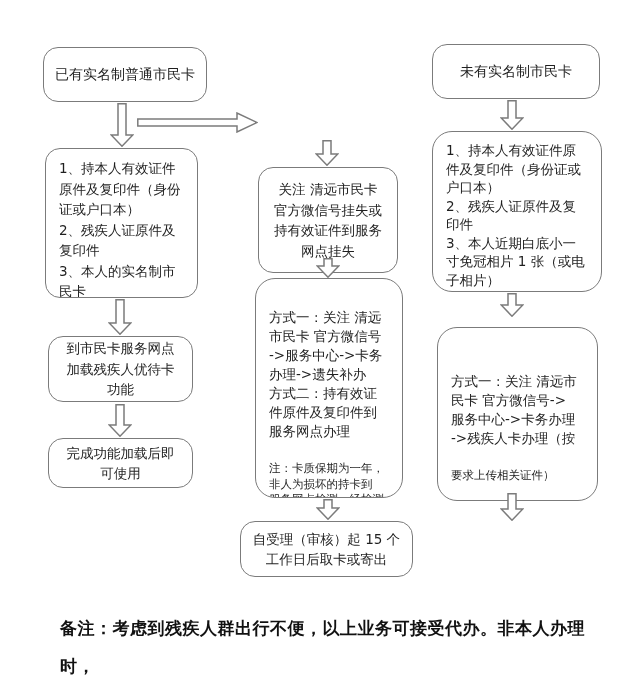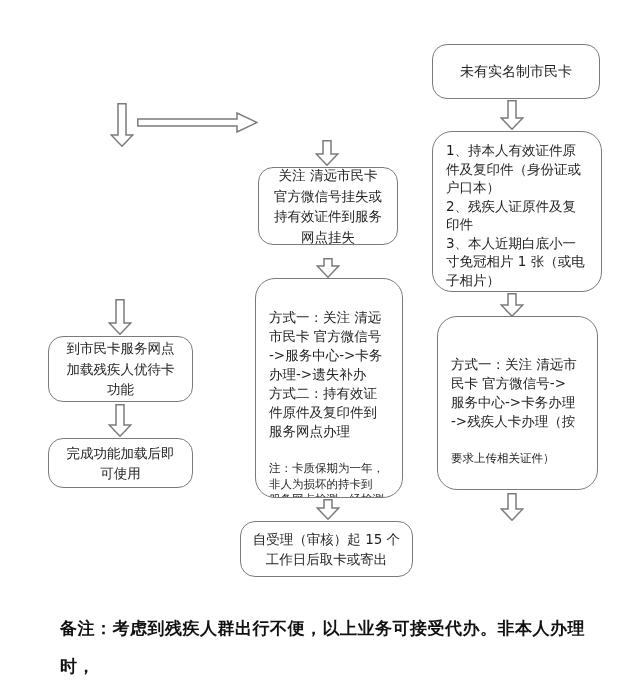--- a/index.html
+++ b/index.html
@@ -42,31 +42,39 @@
     line-height:38px;letter-spacing:0.5px;
     color:#111111;
     white-space:pre-line;
   }
 </style>
 </head>
 <body>
 
 <div class="canvas">
 
+  <div class="box center" style="left:43px;top:47px;width:164px;height:55px;font-size:14px;">已有实名制普通市民卡</div>
 
+  <div class="box list" style="left:45px;top:148px;width:153px;height:150px;">1、持本人有效证件
+原件及复印件（身份
+证或户口本）
+2、残疾人证原件及
+复印件
+3、本人的实名制市
+民卡</div>
 
   <div class="box center" style="left:48px;top:438px;width:145px;height:50px;">完成功能加载后即
 可使用</div>
 
   <div class="box center" style="left:48px;top:336px;width:145px;height:66px;">到市民卡服务网点
 加载残疾人优待卡
 功能</div>
 
 
-  <div class="box center" style="left:258px;top:167px;width:140px;height:78px;">关注 清远市民卡
+  <div class="box center" style="left:258px;top:167px;width:140px;height:106px;">关注 清远市民卡
 官方微信号挂失或
 持有效证件到服务
 网点挂失</div>
 
   <div class="box list" style="left:255px;top:278px;width:148px;height:220px;padding-top:8px;border-radius:20px;">
     <span class="seg m3main">方式一：关注 清远
 市民卡 官方微信号
 -&gt;服务中心-&gt;卡务
 办理-&gt;遗失补办
 方式二：持有效证
@@ -86,21 +94,21 @@
 
   <div class="box list" style="left:432px;top:131px;width:170px;height:161px;line-height:18.5px;border-radius:20px;">1、持本人有效证件原
 件及复印件（身份证或
 户口本）
 2、残疾人证原件及复
 印件
 3、本人近期白底小一
 寸免冠相片 1 张（或电
 子相片）</div>
 
-  <div class="box list" style="left:437px;top:316px;width:161px;height:174px;padding-top:17px;border-radius:20px;">
+  <div class="box list" style="left:437px;top:327px;width:161px;height:174px;padding-top:23px;border-radius:20px;">
     <span class="seg r3main">方式一：关注 清远市
 民卡 官方微信号-&gt;
 服务中心-&gt;卡务办理
 -&gt;残疾人卡办理（按</span>
     <span class="seg small">要求上传相关证件）</span>
     <span class="seg r3main">方式二：持有效证件
 原件及复印件、残疾
 证原件及复印件到服
 务网点办理</span>
   </div>

